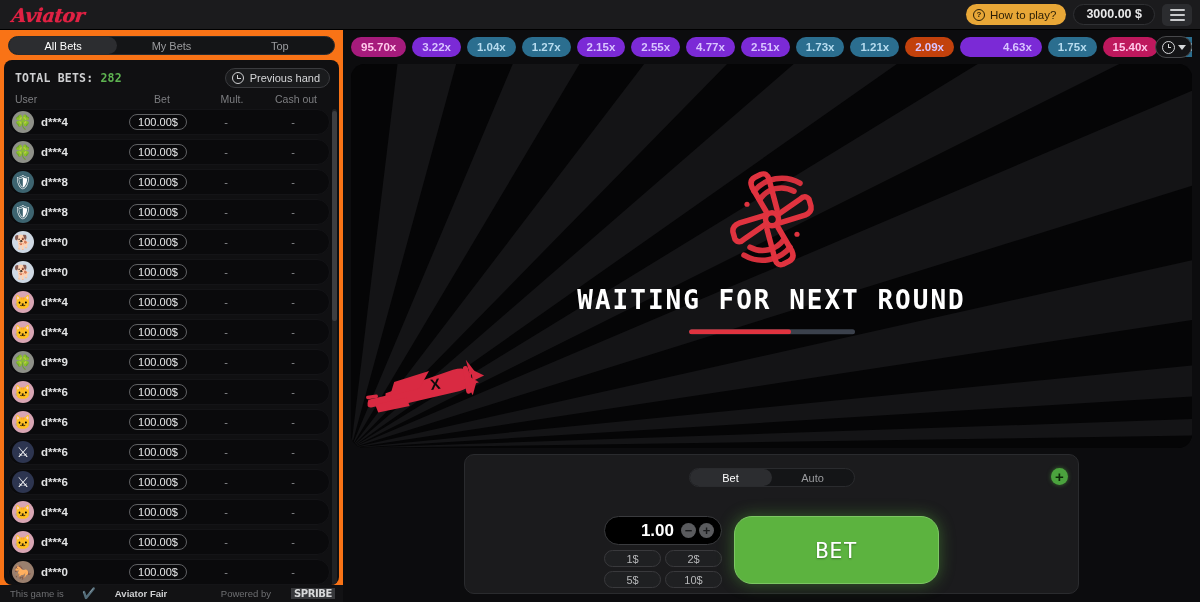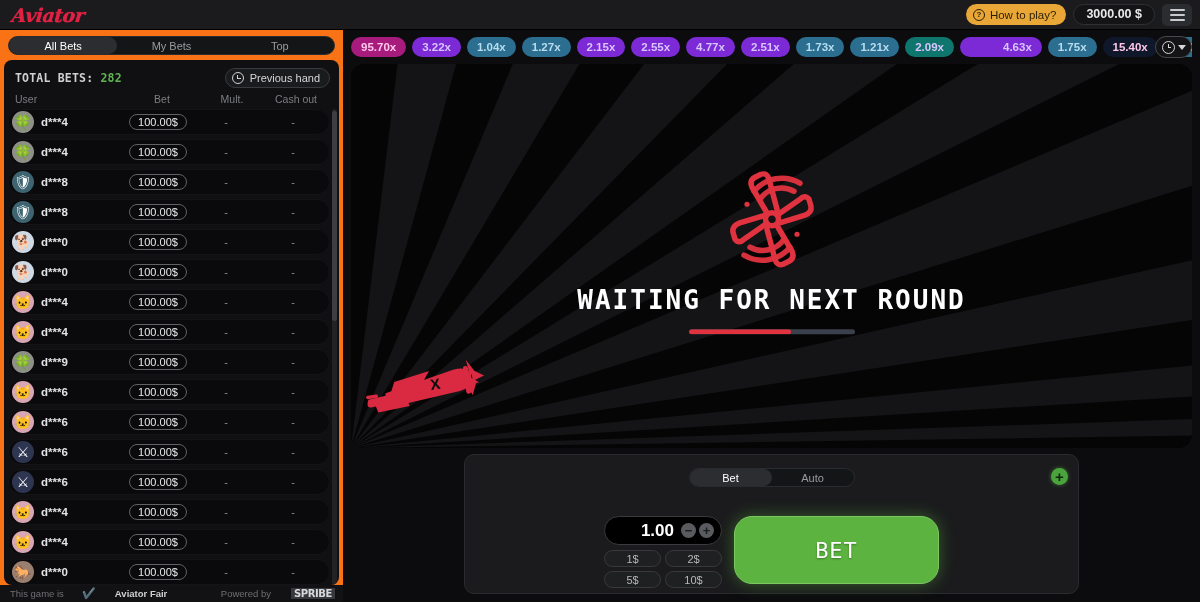--- a/index.html
+++ b/index.html
@@ -615,24 +615,24 @@
         <div class="mult-badge" style="background: rgb(166, 27, 124); color: rgb(255, 200, 234);">95.70x</div>
           <div class="mult-badge" style="background: rgb(123, 42, 214); color: rgb(217, 196, 255);">3.22x</div>
           <div class="mult-badge" style="background: rgb(43, 110, 143); color: rgb(183, 220, 239);">1.04x</div>
           <div class="mult-badge" style="background: rgb(43, 110, 143); color: rgb(183, 220, 239);">1.27x</div>
           <div class="mult-badge" style="background: rgb(123, 42, 214); color: rgb(217, 196, 255);">2.15x</div>
           <div class="mult-badge" style="background: rgb(123, 42, 214); color: rgb(217, 196, 255);">2.55x</div>
           <div class="mult-badge" style="background: rgb(123, 42, 214); color: rgb(217, 196, 255);">4.77x</div>
           <div class="mult-badge" style="background: rgb(123, 42, 214); color: rgb(217, 196, 255);">2.51x</div>
           <div class="mult-badge" style="background: rgb(43, 110, 143); color: rgb(183, 220, 239);">1.73x</div>
           <div class="mult-badge" style="background: rgb(43, 110, 143); color: rgb(183, 220, 239);">1.21x</div>
-          <div class="mult-badge" style="background: #0f766e; color: rgb(217, 196, 255);">2.09x</div>
+          <div class="mult-badge" style="background: #c2410c; color: rgb(217, 196, 255);">2.09x</div>
           <div class="mult-badge" style="background: rgb(123, 42, 214); color: rgb(217, 196, 255); padding-left: 43px;">4.63x</div>
           <div class="mult-badge" style="background: rgb(43, 110, 143); color: rgb(183, 220, 239);">1.75x</div>
-          <div class="mult-badge" style="background: #0f172a; color: rgb(255, 200, 234);">15.40x</div>
+          <div class="mult-badge" style="background: #be185d; color: rgb(255, 200, 234);">15.40x</div>
           <div class="mult-badge" style="background: rgb(43, 110, 143); color: rgb(183, 220, 239);">1.03x</div>
           <div class="mult-badge" style="background: rgb(123, 42, 214); color: rgb(217, 196, 255);">2.37x</div>
           <div class="hist-toggle">
           <span class="ci"></span>
           <span class="caret"></span>
         </div>
       </div>
 
       <div class="canvas">
         <div class="rays">

